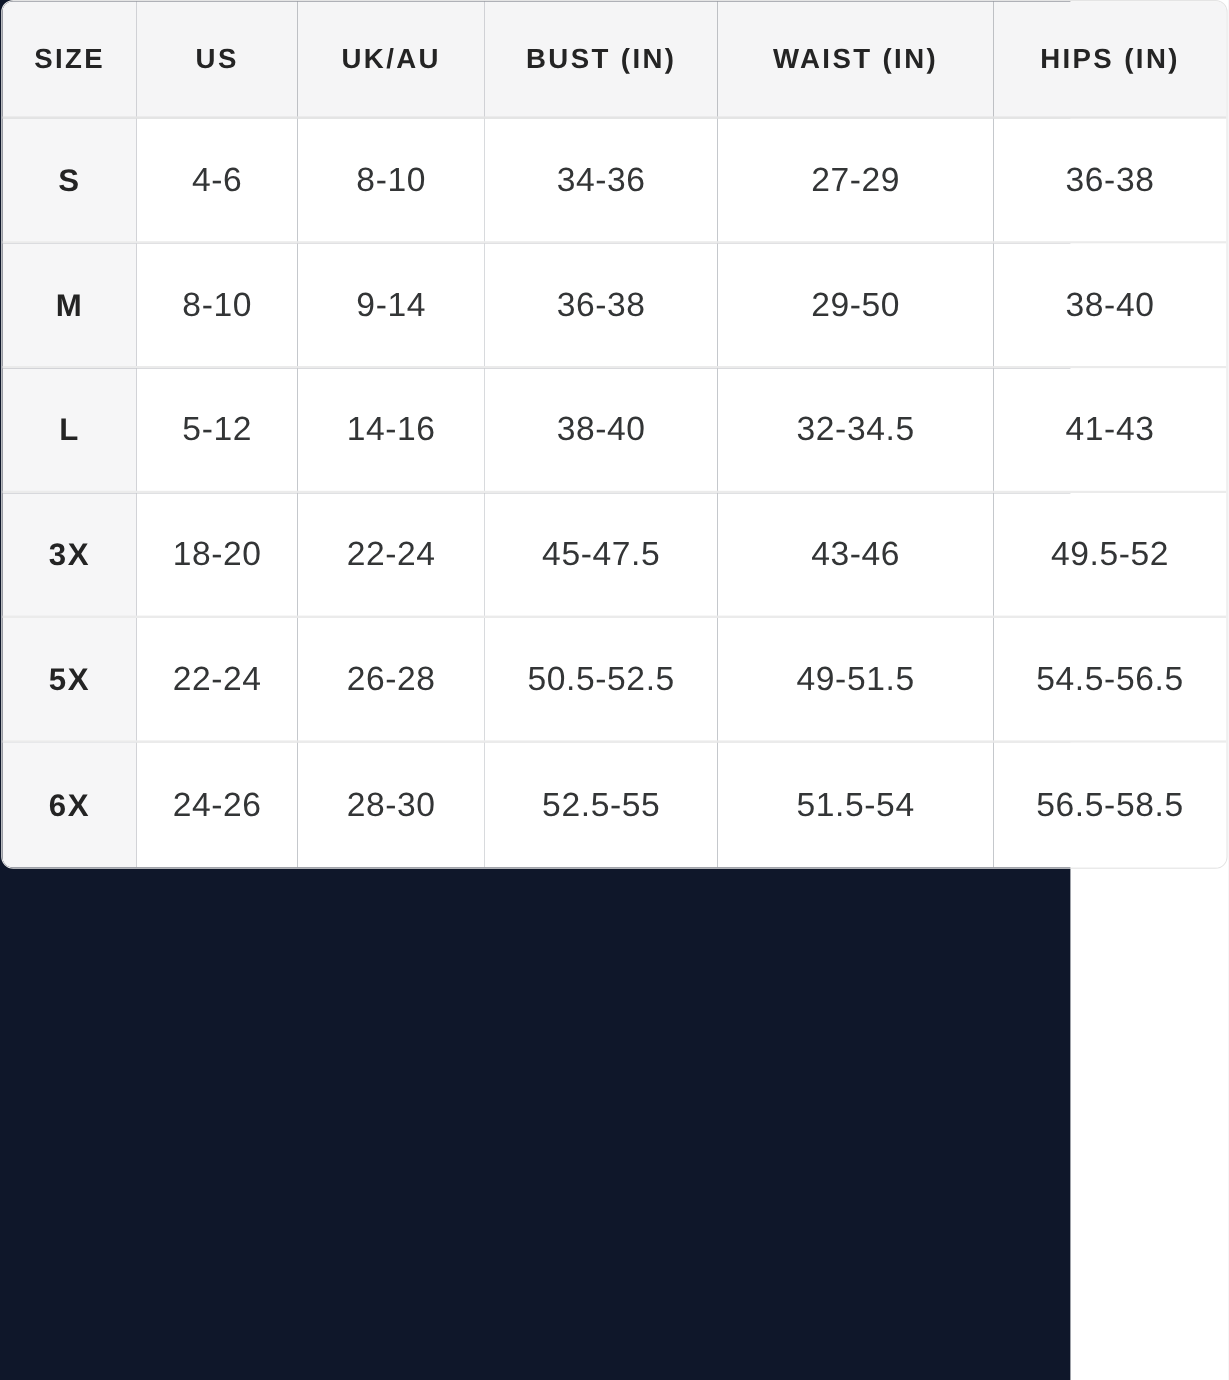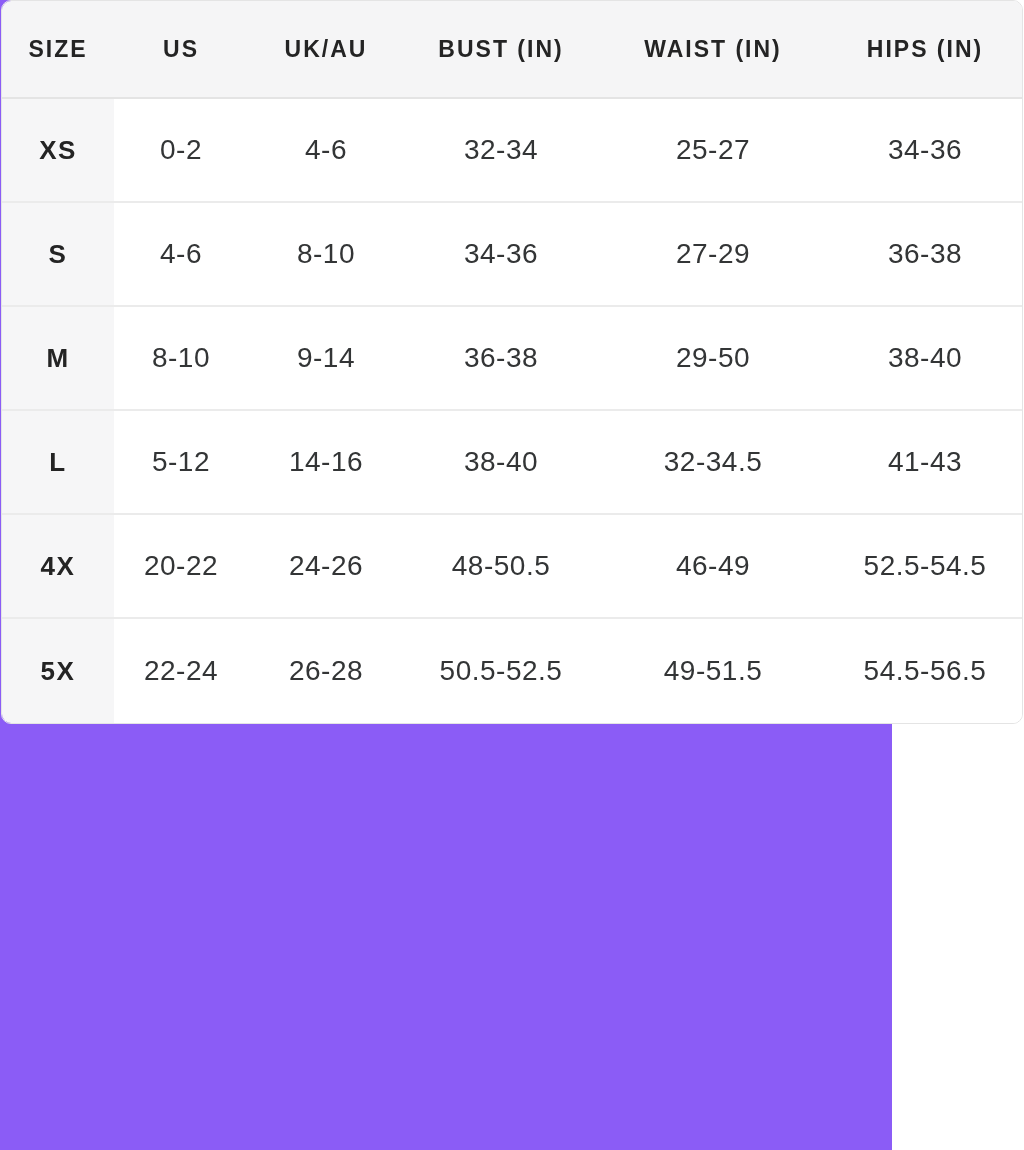--- a/index.html
+++ b/index.html
@@ -5,21 +5,21 @@
   * { box-sizing: border-box; }
   html, body {
     margin: 0;
     padding: 0;
     background: #ffffff;
     font-family: "Liberation Sans", "DejaVu Sans", sans-serif;
   }
   .page {
     width: 892px;
     height: 1150px;
-    background: #8b5cf6;
+    background: #0f172a;
     padding: 0 0 4px 0;
   }
   table.size-chart {
     width: 1022px;
     margin-left: 1px;
     border-collapse: separate;
     border-spacing: 0;
     border: 1px solid #e4e4e4;
     border-radius: 10px;
     overflow: hidden;
@@ -93,28 +93,20 @@
         <th>SIZE</th>
         <th>US</th>
         <th>UK/AU</th>
         <th>BUST (IN)</th>
         <th>WAIST (IN)</th>
         <th>HIPS (IN)</th>
       </tr>
     </thead>
     <tbody>
       <tr>
-        <th class="size-label">XS</th>
-        <td>0-2</td>
-        <td>4-6</td>
-        <td>32-34</td>
-        <td>25-27</td>
-        <td>34-36</td>
-      </tr>
-      <tr>
         <th class="size-label">S</th>
         <td>4-6</td>
         <td>8-10</td>
         <td>34-36</td>
         <td>27-29</td>
         <td>36-38</td>
       </tr>
       <tr>
         <th class="size-label">M</th>
         <td>8-10</td>
@@ -125,30 +117,38 @@
       </tr>
       <tr>
         <th class="size-label">L</th>
         <td>5-12</td>
         <td>14-16</td>
         <td>38-40</td>
         <td>32-34.5</td>
         <td>41-43</td>
       </tr>
       <tr>
-        <th class="size-label">4X</th>
-        <td>20-22</td>
-        <td>24-26</td>
-        <td>48-50.5</td>
-        <td>46-49</td>
-        <td>52.5-54.5</td>
+        <th class="size-label">3X</th>
+        <td>18-20</td>
+        <td>22-24</td>
+        <td>45-47.5</td>
+        <td>43-46</td>
+        <td>49.5-52</td>
       </tr>
       <tr>
         <th class="size-label">5X</th>
         <td>22-24</td>
         <td>26-28</td>
         <td>50.5-52.5</td>
         <td>49-51.5</td>
         <td>54.5-56.5</td>
       </tr>
+      <tr>
+        <th class="size-label">6X</th>
+        <td>24-26</td>
+        <td>28-30</td>
+        <td>52.5-55</td>
+        <td>51.5-54</td>
+        <td>56.5-58.5</td>
+      </tr>
     </tbody>
   </table>
 </div>
 
 </body></html>

